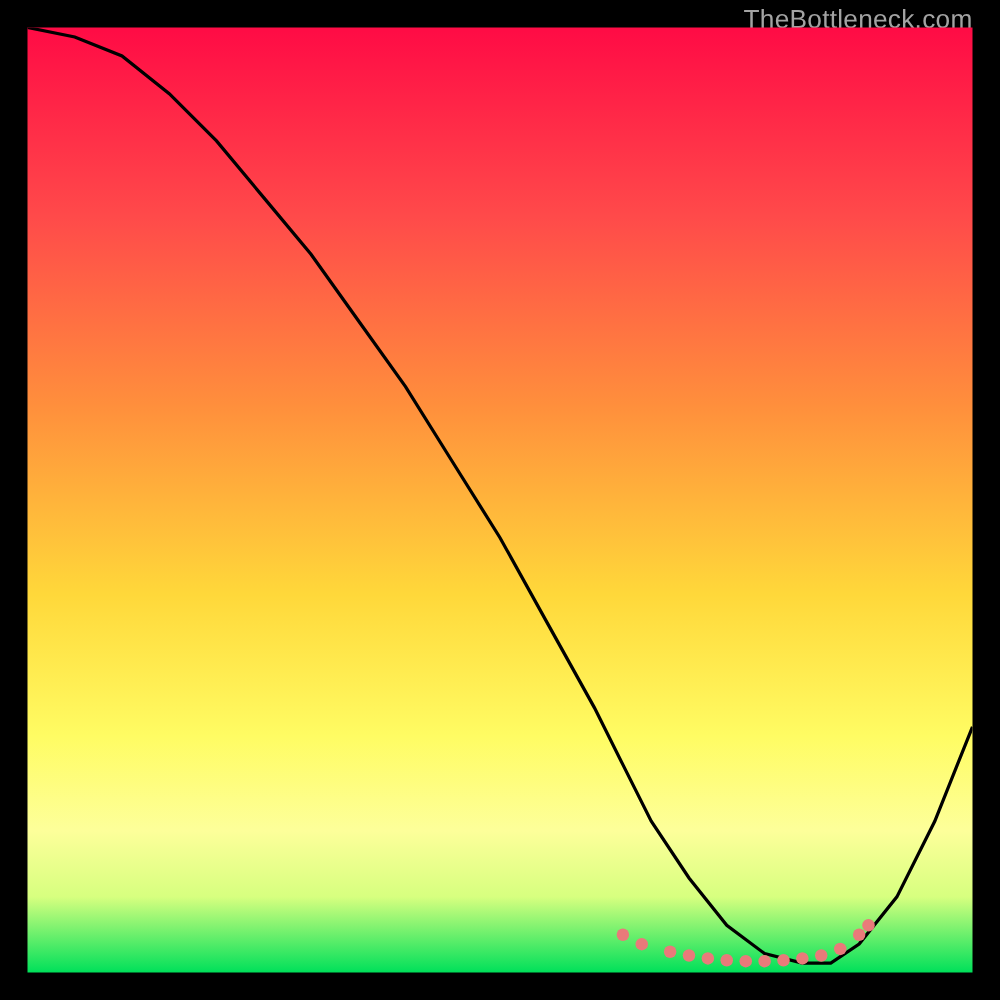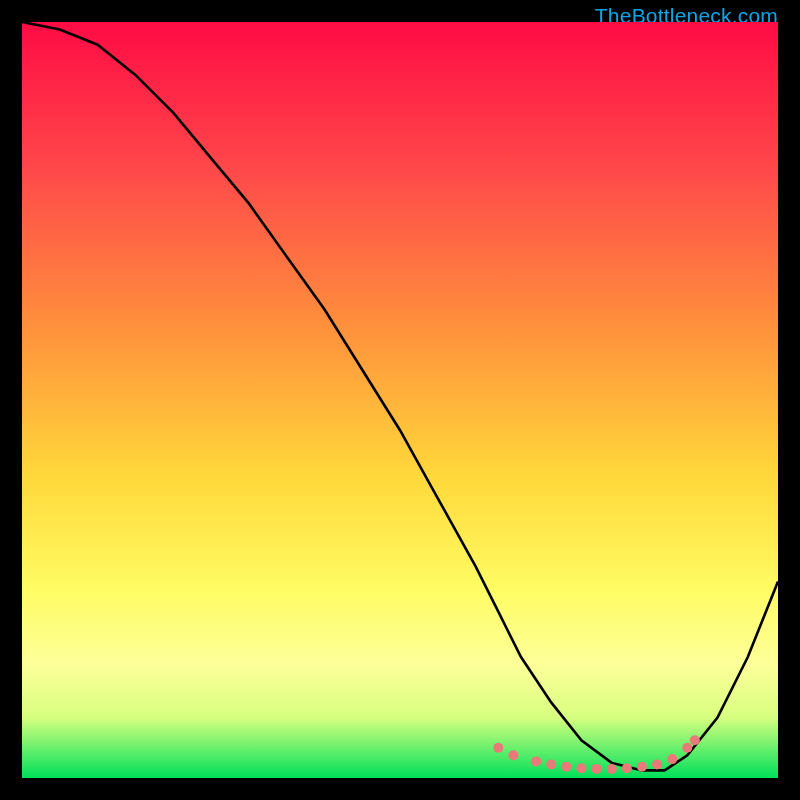--- a/index.html
+++ b/index.html
@@ -39,21 +39,21 @@
     position: absolute;
     left: 0;
     top: 0;
     width: 756px;
     height: 756px;
   }
   .watermark {
     position: absolute;
     top: 4px;
     right: 22px;
-    color: #0ea5e9;
+    color: #a3a3a3;
     font-size: 21px;
     font-weight: 500;
     letter-spacing: 0.2px;
     user-select: none;
   }
 </style>
 </head>
 <body>
 
 <div class="stage">

